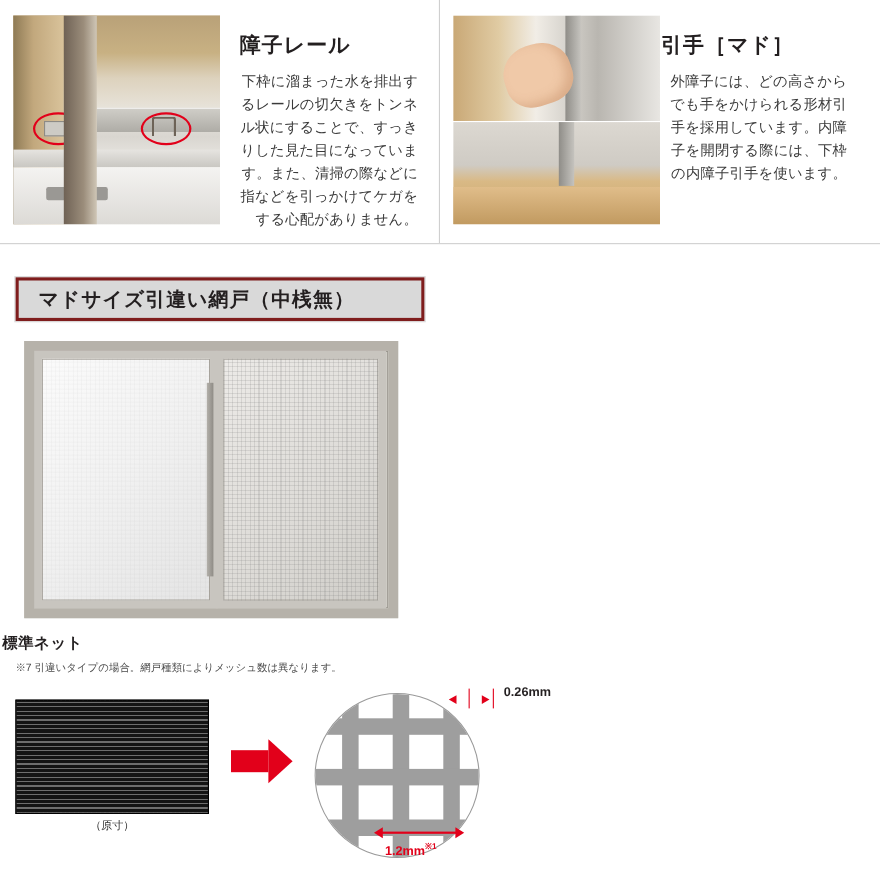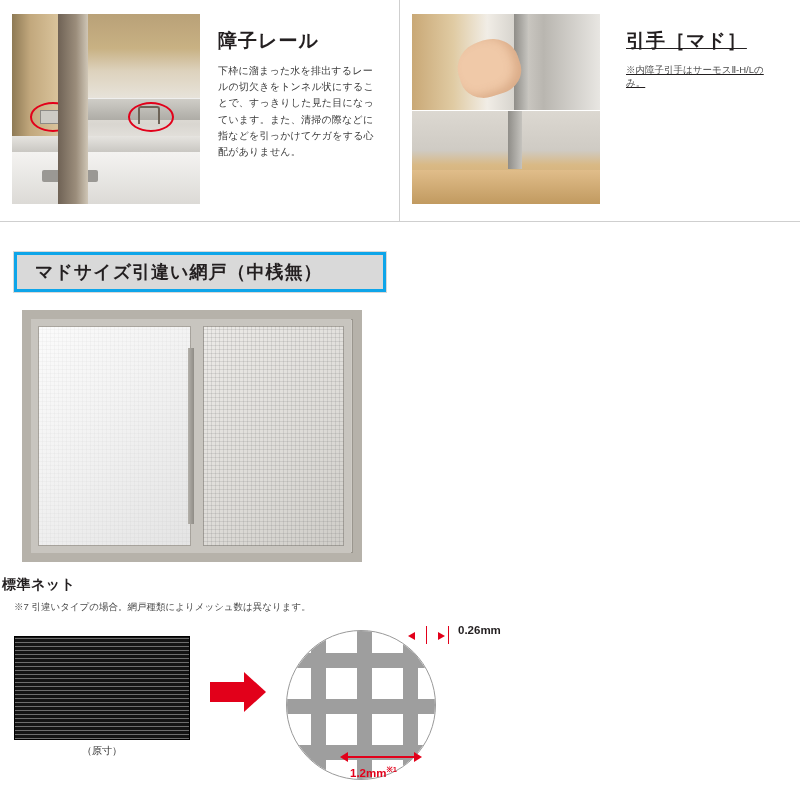--- a/index.html
+++ b/index.html
@@ -74,27 +74,27 @@
     position:absolute; left:126px; top:92px; width:22px; height:18px;
     border:2px solid #6d6357; border-bottom:none; border-radius:3px 3px 0 0;
     background:transparent;
   }
   .notch2 {
     position:absolute; left:28px; top:96px; width:26px; height:14px;
     background:#cdcbc5; border:1px solid #8d8b86;
   }
 
   .panel-text { padding: 14px 16px 0 18px; width: 196px; }
-  .panel.right .panel-text { width: 186px; padding-left: 26px; text-decoration: underline; }
+  .panel.right .panel-text { width: 186px; padding-left: 1px; }
   .panel-title {
     font-size: 19px; font-weight: bold; letter-spacing: 1px;
     margin-bottom: 9px; color:#231f20;
   }
   .panel-body {
-    font-size: 10px; line-height: 1.62; color:#3a3a3a; letter-spacing:0.2px;
+    font-size: 13px; line-height: 1.62; color:#3a3a3a; letter-spacing:0.2px;text-align:right;
   }
   .panel-note {
     font-size: 9.5px; line-height:1.4; color:#4a4a4a; margin-top:8px; letter-spacing:0;
   }
 
   
   .photo-b {
     width: 188px; height: 190px; margin-left: 12px;
     position: relative; overflow: hidden;
     background:#ffffff;
@@ -129,21 +129,21 @@
   .amido {
     position: relative;
     width: 800px;
     padding: 16px 0 0 0;
   }
   .section-band {
     margin: 14px 0 0 14px;
     width: 372px; height: 40px;
     background: #d9d9d9;
     display: flex; align-items: center;
-    border: 3px solid #0ea5e9;
+    border: 3px solid #7f1d1d;
     outline: 1px solid #d9d9d9;
   }
   .section-band span {
     font-size: 18px; font-weight: bold; letter-spacing: 1px;
     padding-left: 18px; color:#231f20;
   }
 
   
   .window-figure {
     margin: 18px 0 0 22px;
@@ -303,21 +303,21 @@
           </div>
           <div class="pb-bottom">
             <div class="frame-v"></div>
             <div class="sill"></div>
 
           </div>
         </div>
       </div>
       <div class="panel-text">
         <div class="panel-title">引手［マド］</div>
-        <div class="panel-note">※内障子引手はサーモスⅡ-H/Lのみ。</div>
+        <div class="panel-body">外障子には、どの高さからでも手をかけられる形材引手を採用しています。内障子を開閉する際には、下枠の内障子引手を使います。</div>
       </div>
     </div>
   </div>
 
   <div class="amido">
 
     <div class="section-band">
       <span>マドサイズ引違い網戸（中桟無）</span>
     </div>
 

